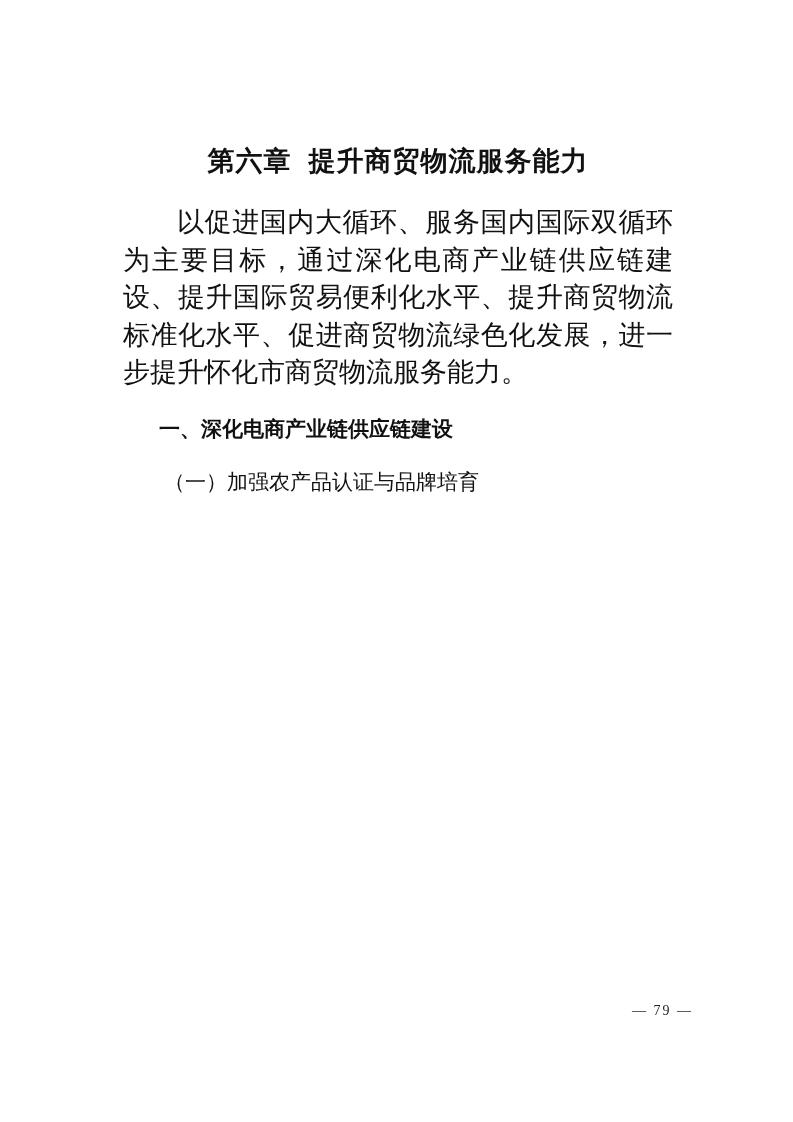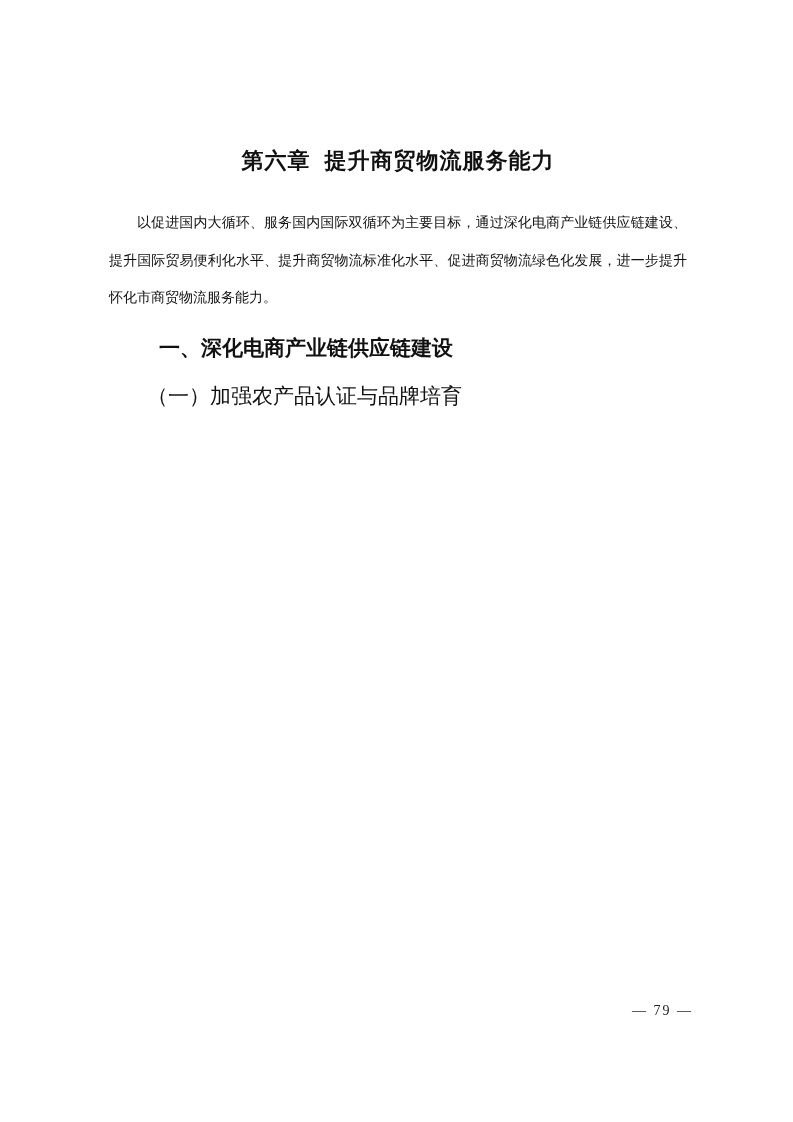--- a/index.html
+++ b/index.html
@@ -18,48 +18,48 @@
   }
   .content {
     position: absolute;
     top: 142px;
     left: 105px;
     width: 586px;
   }
   .chapter-title {
     font-family: "Liberation Sans", "DejaVu Sans", sans-serif;
     font-weight: bold;
-    font-size: 22px;
+    font-size: 27px;
     text-align: center;
     letter-spacing: 1px;
     margin: 0 0 24px 0;
     line-height: 38px;
     white-space: pre;
   }
   .para {
-    font-size: 14px;
+    font-size: 27px;
     line-height: 37.5px;
     text-align: justify;
     text-justify: inter-character;
     text-indent: 2em;
-    margin: 4px;
+    margin: 18px;
   }
   .heading-1 {
     font-family: "Liberation Sans", "DejaVu Sans", sans-serif;
     font-weight: bold;
     font-size: 21px;
     line-height: 37.5px;
     text-indent: 2em;
     margin: 12px;
   }
   .heading-2 {
     font-size: 21px;
     line-height: 37.5px;
     text-indent: 2em;
-    margin: 0;
+    margin: 17px;
     font-style: normal;
   }
   .page-number {
     position: absolute;
     right: 100px;
     bottom: 103px;
     font-size: 14px;
     letter-spacing: 2px;
     color: #222222;
   }

